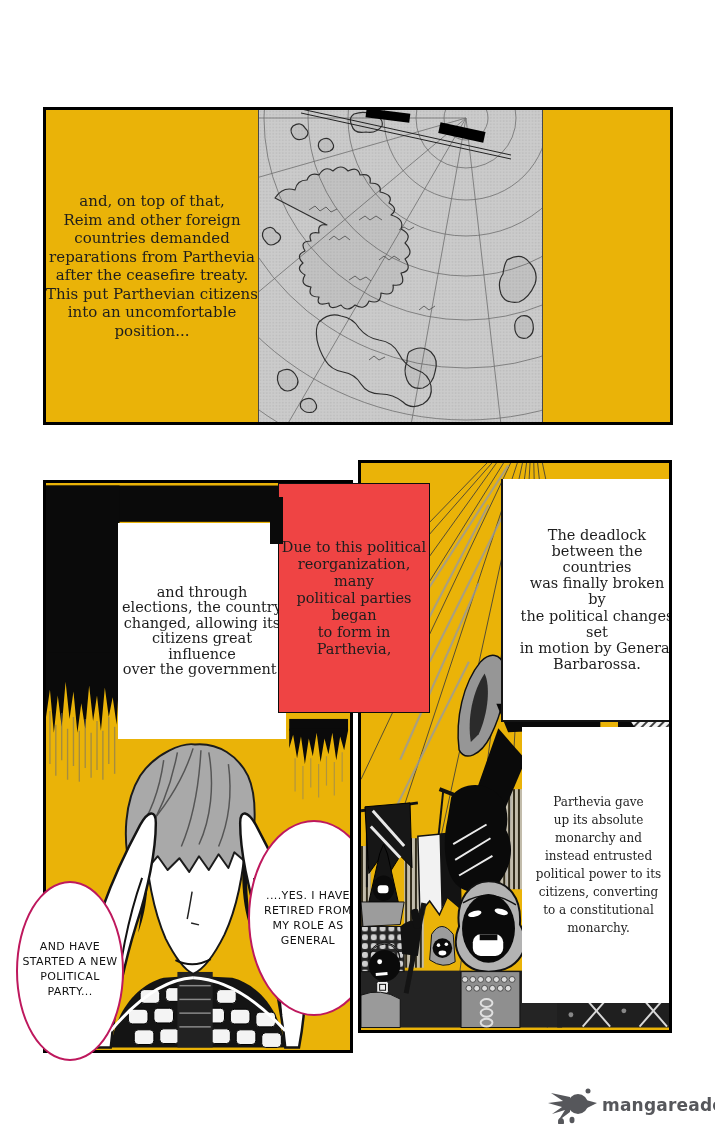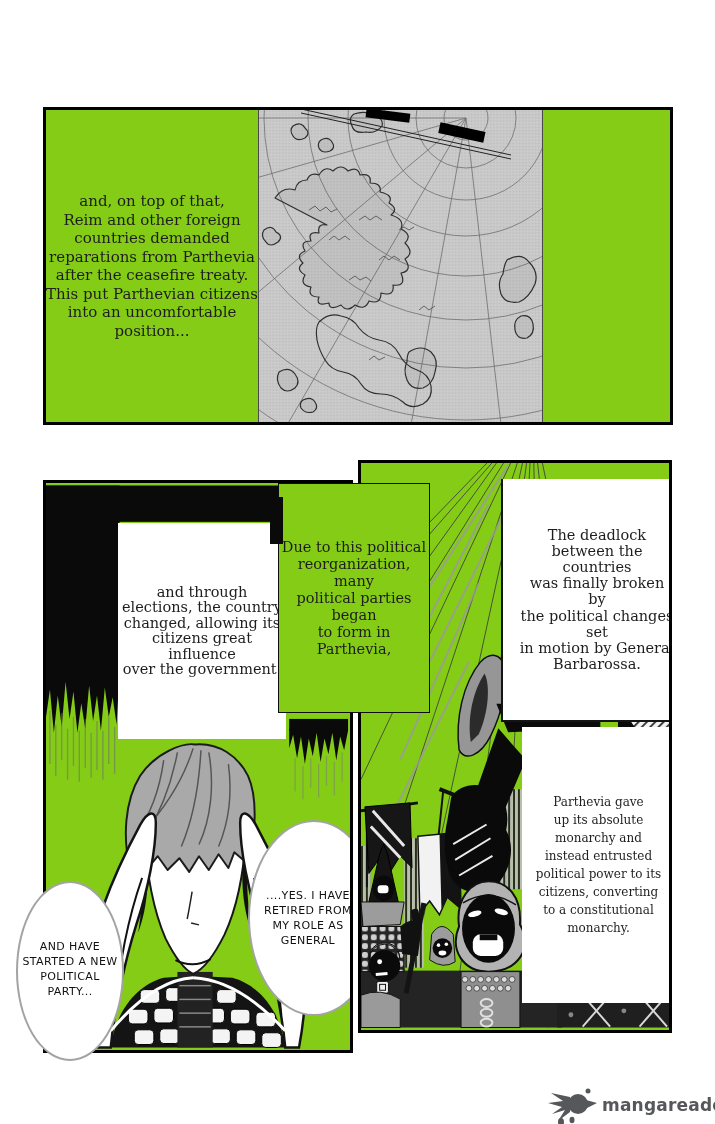--- a/index.html
+++ b/index.html
@@ -1,41 +1,41 @@
 <!DOCTYPE html>
 <html><head>
 <meta charset="utf-8">
 <style>
   html,body{margin:0;padding:0;background:#ffffff;}
   .page{position:relative;width:715px;height:1124px;background:#fff;overflow:hidden;
         font-family:"DejaVu Serif", serif;color:#1e1e1e;}
-  .panel{position:absolute;background:#84cc16;border:3px solid #000;box-sizing:border-box;overflow:hidden;}
+  .panel{position:absolute;background:#eab308;border:3px solid #000;box-sizing:border-box;overflow:hidden;}
   #panel-top{left:43px;top:107px;width:630px;height:318px;}
   #panel-bl{left:43px;top:480px;width:310px;height:573px;}
   #panel-br{left:358px;top:460px;width:314px;height:573px;}
   .zone{position:absolute;top:0;bottom:0;display:flex;align-items:center;justify-content:center;}
   .cap{white-space:pre-line;text-align:center;}
   .cap.big{font-size:15px;line-height:18.5px;}
   #zone-left{left:0;width:212px;}
   #zone-right{right:0;width:128px;}
   #map-wrap{position:absolute;left:212px;top:0;width:283px;height:312px;border-left:1px solid #4a4a4a;border-right:1px solid #4a4a4a;box-sizing:content-box;}
   #map-wrap svg{display:block;}
   .artsvg{position:absolute;left:0;top:0;}
   .whitebox{position:absolute;background:#fff;display:flex;align-items:center;justify-content:center;z-index:2;}
   #box-elections{left:72px;top:40px;width:168px;height:216px;}
   #box-elections .cap{font-size:14.5px;line-height:15.5px;}
   #box-deadlock{left:140px;top:16px;width:174px;height:243px;border-left:2px solid #141414;border-bottom:2px solid #141414;box-sizing:border-box;padding-left:16px;}
   #box-deadlock .cap{font-size:14.5px;line-height:16.2px;}
   #box-monarchy{left:161px;top:264px;width:153px;height:276px;}
   #box-monarchy .cap{font-size:12px;line-height:18px;}
-  #box-parties{position:absolute;left:278px;top:483px;width:152px;height:230px;background:#84cc16;
+  #box-parties{position:absolute;left:278px;top:483px;width:152px;height:230px;background:#ef4444;
                border:1.5px solid #0d0d0d;box-sizing:border-box;display:flex;align-items:center;z-index:5;}
   #box-parties .cap{font-size:14.5px;line-height:17px;}
   #notch{position:absolute;left:270px;top:497px;width:13px;height:47px;background:#0a0a0a;z-index:6;}
-  .bubble{background:#fff;border:2px solid #a3a3a3;border-radius:50%;display:flex;align-items:center;justify-content:center;}
+  .bubble{background:#fff;border:2px solid #be185d;border-radius:50%;display:flex;align-items:center;justify-content:center;}
   .bubble-text{white-space:pre-line;text-align:center;font-family:"DejaVu Sans", sans-serif;
                font-size:11px;line-height:15px;letter-spacing:.4px;color:#111;}
   #bubble-general{position:absolute;left:202px;top:337px;width:128px;height:192px;z-index:3;}
   #bubble-general .bubble-text{padding-right:12px;}
   #bubble-party{position:absolute;left:16px;top:881px;width:104px;height:176px;z-index:7;}
   #bubble-party .bubble-text{font-size:11px;padding-bottom:4px;}
   #watermark{position:absolute;left:548px;top:1084px;display:flex;align-items:center;gap:4px;z-index:8;}
   #watermark .wm-text{font-family:"DejaVu Sans", sans-serif;font-weight:bold;font-size:17px;
                       color:#56575b;letter-spacing:.2px;}
 </style>

